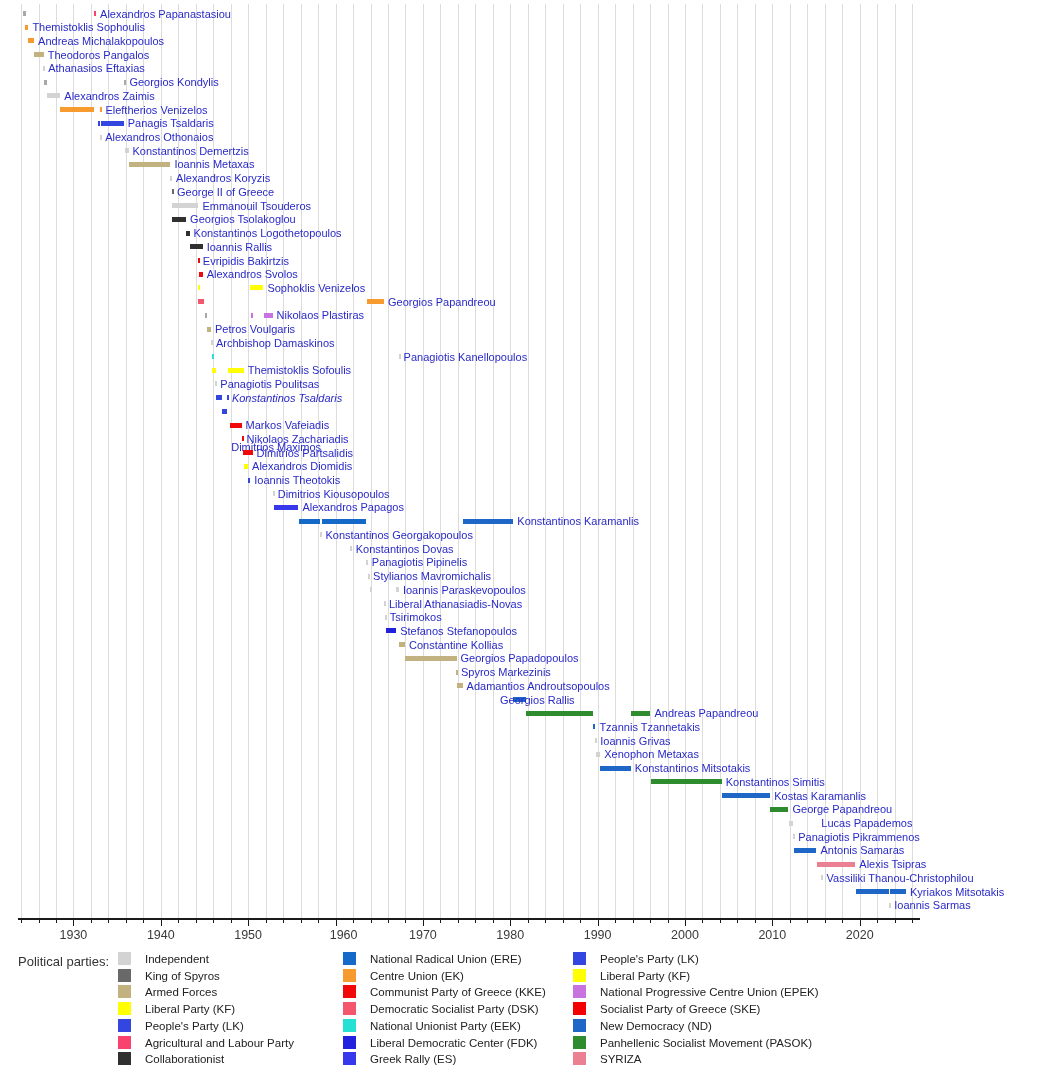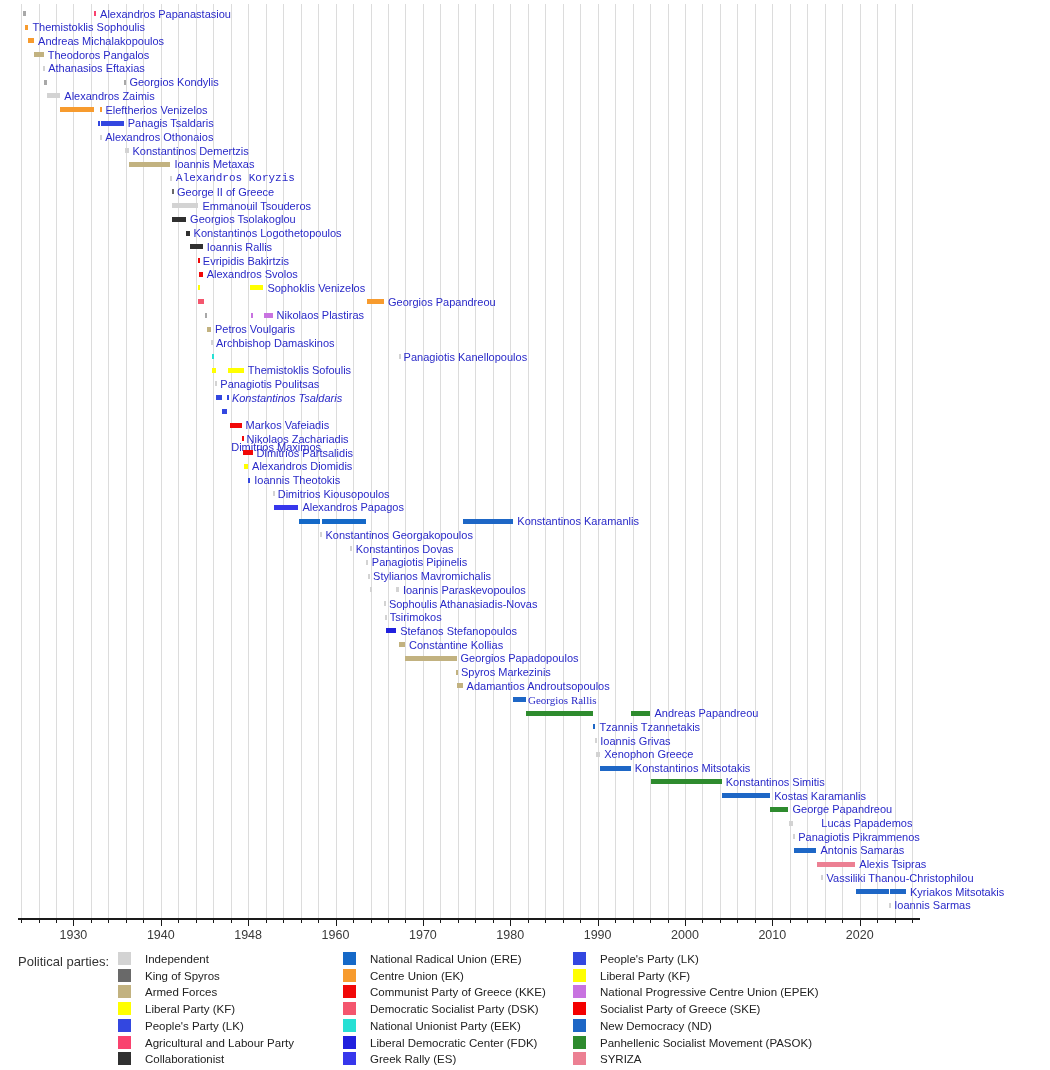--- a/index.html
+++ b/index.html
@@ -96,21 +96,21 @@
       <div class="term-bar" style="left: 98.3px; top: 120.8px; width: 2px; background: rgb(51, 71, 224);"></div>
       <div class="term-bar" style="left: 101.4px; top: 120.8px; width: 22.3px; background: rgb(51, 71, 224);"></div>
       <div class="row-label" style="left: 127.7px; top: 117.3px; color: rgb(41, 41, 200);">Panagis Tsaldaris</div>
       <div class="term-bar" style="left: 100.1px; top: 134.5px; width: 2px; background: rgb(211, 211, 211);"></div>
       <div class="row-label" style="left: 105.2px; top: 131px; color: rgb(41, 41, 200);">Alexandros Othonaios</div>
       <div class="term-bar" style="left: 125px; top: 148.2px; width: 3.5px; background: rgb(211, 211, 211);"></div>
       <div class="row-label" style="left: 132.5px; top: 144.7px; color: rgb(41, 41, 200);">Konstantinos Demertzis</div>
       <div class="term-bar" style="left: 128.5px; top: 161.9px; width: 41.9px; background: rgb(194, 178, 128);"></div>
       <div class="row-label" style="left: 174.4px; top: 158.4px; color: rgb(41, 41, 200);">Ioannis Metaxas</div>
       <div class="term-bar" style="left: 170px; top: 175.6px; width: 2.2px; background: rgb(211, 211, 211);"></div>
-      <div class="row-label" style="left: 176.1px; top: 172.1px; color: rgb(41, 41, 200); font-family: Liberation Mono, monospace;">Alexandros Koryzis</div>
+      <div class="row-label" style="left: 176.1px; top: 172.1px; color: rgb(41, 41, 200);">Alexandros Koryzis</div>
       <div class="term-bar" style="left: 172.1px; top: 189.4px; width: 2px; background: rgb(105, 105, 105);"></div>
       <div class="row-label" style="left: 177px; top: 185.9px; color: rgb(41, 41, 200);">George II of Greece</div>
       <div class="term-bar" style="left: 172.1px; top: 203.1px; width: 26.2px; background: rgb(211, 211, 211);"></div>
       <div class="row-label" style="left: 202.4px; top: 199.6px; color: rgb(41, 41, 200);">Emmanouil Tsouderos</div>
       <div class="term-bar" style="left: 172.1px; top: 216.8px; width: 14px; background: rgb(48, 48, 48);"></div>
       <div class="row-label" style="left: 190.1px; top: 213.3px; color: rgb(41, 41, 200);">Georgios Tsolakoglou</div>
       <div class="term-bar" style="left: 186.1px; top: 230.5px; width: 3.5px; background: rgb(48, 48, 48);"></div>
       <div class="row-label" style="left: 193.6px; top: 227px; color: rgb(41, 41, 200);">Konstantinos Logothetopoulos</div>
       <div class="term-bar" style="left: 189.6px; top: 244.2px; width: 13.1px; background: rgb(48, 48, 48);"></div>
       <div class="row-label" style="left: 206.7px; top: 240.7px; color: rgb(41, 41, 200);">Ioannis Rallis</div>
@@ -168,44 +168,44 @@
       <div class="term-bar" style="left: 350.4px; top: 546.1px; width: 2px; background: rgb(211, 211, 211);"></div>
       <div class="row-label" style="left: 355.7px; top: 542.6px; color: rgb(41, 41, 200);">Konstantinos Dovas</div>
       <div class="term-bar" style="left: 365.7px; top: 559.8px; width: 2.2px; background: rgb(211, 211, 211);"></div>
       <div class="row-label" style="left: 371.8px; top: 556.3px; color: rgb(41, 41, 200);">Panagiotis Pipinelis</div>
       <div class="term-bar" style="left: 367.8px; top: 573.5px; width: 2px; background: rgb(211, 211, 211);"></div>
       <div class="row-label" style="left: 373.1px; top: 570px; color: rgb(41, 41, 200);">Stylianos Mavromichalis</div>
       <div class="term-bar" style="left: 370px; top: 587.2px; width: 2px; background: rgb(211, 211, 211);"></div>
       <div class="term-bar" style="left: 396.2px; top: 587.2px; width: 2.6px; background: rgb(211, 211, 211);"></div>
       <div class="row-label" style="left: 402.9px; top: 583.7px; color: rgb(41, 41, 200);">Ioannis Paraskevopoulos</div>
       <div class="term-bar" style="left: 384px; top: 601px; width: 2px; background: rgb(211, 211, 211);"></div>
-      <div class="row-label" style="left: 388.9px; top: 597.5px; color: rgb(41, 41, 200);">Sophoulis Athanasiadis-Novas</div>
+      <div class="row-label" style="left: 388.9px; top: 597.5px; color: rgb(41, 41, 200);">Liberal Athanasiadis-Novas</div>
       <div class="term-bar" style="left: 384.9px; top: 614.7px; width: 2px; background: rgb(211, 211, 211);"></div>
       <div class="row-label" style="left: 389.7px; top: 611.2px; color: rgb(41, 41, 200);">Tsirimokos</div>
       <div class="term-bar" style="left: 385.7px; top: 628.4px; width: 10.5px; background: rgb(33, 33, 222);"></div>
       <div class="row-label" style="left: 400.2px; top: 624.9px; color: rgb(41, 41, 200);">Stefanos Stefanopoulos</div>
       <div class="term-bar" style="left: 399.3px; top: 642.1px; width: 5.7px; background: rgb(194, 178, 128);"></div>
       <div class="row-label" style="left: 409px; top: 638.6px; color: rgb(41, 41, 200);">Constantine Kollias</div>
       <div class="term-bar" style="left: 405px; top: 655.8px; width: 51.5px; background: rgb(194, 178, 128);"></div>
       <div class="row-label" style="left: 460.5px; top: 652.3px; color: rgb(41, 41, 200);">Georgios Papadopoulos</div>
       <div class="term-bar" style="left: 455.6px; top: 669.6px; width: 2px; background: rgb(194, 178, 128);"></div>
       <div class="row-label" style="left: 461px; top: 666.1px; color: rgb(41, 41, 200);">Spyros Markezinis</div>
       <div class="term-bar" style="left: 457px; top: 683.3px; width: 5.7px; background: rgb(194, 178, 128);"></div>
       <div class="row-label" style="left: 466.6px; top: 679.8px; color: rgb(41, 41, 200);">Adamantios Androutsopoulos</div>
       <div class="term-bar" style="left: 513.3px; top: 697px; width: 12.7px; background: rgb(30, 103, 198);"></div>
-      <div class="row-label" style="left: 528px; top: 693.5px; color: rgb(41, 41, 200); font-family: Liberation Serif, serif;">Georgios Rallis</div>
+      <div class="row-label" style="left: 500px; top: 693.5px; color: rgb(41, 41, 200);">Georgios Rallis</div>
       <div class="term-bar" style="left: 526px; top: 710.7px; width: 67.3px; background: rgb(46, 139, 46);"></div>
       <div class="term-bar" style="left: 630.8px; top: 710.7px; width: 19.7px; background: rgb(46, 139, 46);"></div>
       <div class="row-label" style="left: 654.5px; top: 707.2px; color: rgb(41, 41, 200);">Andreas Papandreou</div>
       <div class="term-bar" style="left: 593.2px; top: 724.4px; width: 2.2px; background: rgb(30, 103, 198);"></div>
       <div class="row-label" style="left: 599.4px; top: 720.9px; color: rgb(41, 41, 200);">Tzannis Tzannetakis</div>
       <div class="term-bar" style="left: 595.4px; top: 738.2px; width: 2px; background: rgb(211, 211, 211);"></div>
       <div class="row-label" style="left: 600.3px; top: 734.7px; color: rgb(41, 41, 200);">Ioannis Grivas</div>
       <div class="term-bar" style="left: 596.3px; top: 751.9px; width: 3.9px; background: rgb(211, 211, 211);"></div>
-      <div class="row-label" style="left: 604.2px; top: 748.4px; color: rgb(41, 41, 200);">Xenophon Greece</div>
+      <div class="row-label" style="left: 604.2px; top: 748.4px; color: rgb(41, 41, 200);">Xenophon Metaxas</div>
       <div class="term-bar" style="left: 600.2px; top: 765.6px; width: 30.6px; background: rgb(30, 103, 198);"></div>
       <div class="row-label" style="left: 634.8px; top: 762.1px; color: rgb(41, 41, 200); text-align: right;">Konstantinos Mitsotakis</div>
       <div class="term-bar" style="left: 650.5px; top: 779.3px; width: 71.2px; background: rgb(46, 139, 46);"></div>
       <div class="row-label" style="left: 725.7px; top: 775.8px; color: rgb(41, 41, 200);">Konstantinos Simitis</div>
       <div class="term-bar" style="left: 721.7px; top: 793px; width: 48.5px; background: rgb(30, 103, 198);"></div>
       <div class="row-label" style="left: 774.2px; top: 789.5px; color: rgb(41, 41, 200);">Kostas Karamanlis</div>
       <div class="term-bar" style="left: 770.2px; top: 806.8px; width: 18.3px; background: rgb(46, 139, 46);"></div>
       <div class="row-label" style="left: 792.5px; top: 803.3px; color: rgb(41, 41, 200);">George Papandreou</div>
       <div class="term-bar" style="left: 788.5px; top: 820.5px; width: 4.8px; background: rgb(211, 211, 211);"></div>
       <div class="row-label" style="left: 797.3px; top: 817px; color: rgb(41, 41, 200); margin-left: 24px;">Lucas Papademos</div>
@@ -272,22 +272,22 @@
       <div class="tick" style="left: 789.8px; top: 920px; height: 3px;"></div>
       <div class="tick" style="left: 807.3px; top: 920px; height: 3px;"></div>
       <div class="tick" style="left: 824.8px; top: 920px; height: 3px;"></div>
       <div class="tick" style="left: 842.2px; top: 920px; height: 3px;"></div>
       <div class="tick" style="left: 859.7px; top: 920px; height: 6px;"></div>
       <div class="tick" style="left: 877.2px; top: 920px; height: 3px;"></div>
       <div class="tick" style="left: 894.6px; top: 920px; height: 3px;"></div>
       <div class="tick" style="left: 912.1px; top: 920px; height: 3px;"></div>
       <div class="tick-label" style="left: 51.4px; top: 928px;">1930</div>
       <div class="tick-label" style="left: 138.8px; top: 928px;">1940</div>
-      <div class="tick-label" style="left: 226.1px; top: 928px;">1948</div>
-      <div class="tick-label" style="left: 313.5px; top: 928px;">1960</div>
+      <div class="tick-label" style="left: 226.1px; top: 928px;">1950</div>
+      <div class="tick-label" style="left: 313.5px; top: 928px; text-align: right;">1960</div>
       <div class="tick-label" style="left: 400.9px; top: 928px;">1970</div>
       <div class="tick-label" style="left: 488.2px; top: 928px;">1980</div>
       <div class="tick-label" style="left: 575.6px; top: 928px;">1990</div>
       <div class="tick-label" style="left: 663px; top: 928px;">2000</div>
       <div class="tick-label" style="left: 750.3px; top: 928px;">2010</div>
       <div class="tick-label" style="left: 837.7px; top: 928px;">2020</div>
     </div>
   <div id="legend">
     <span class="legend-title" style="left:18px;top:954px;">Political parties:</span>
   <div class="legend-swatch" style="left: 118px; top: 952px; background: rgb(211, 211, 211);"></div>

